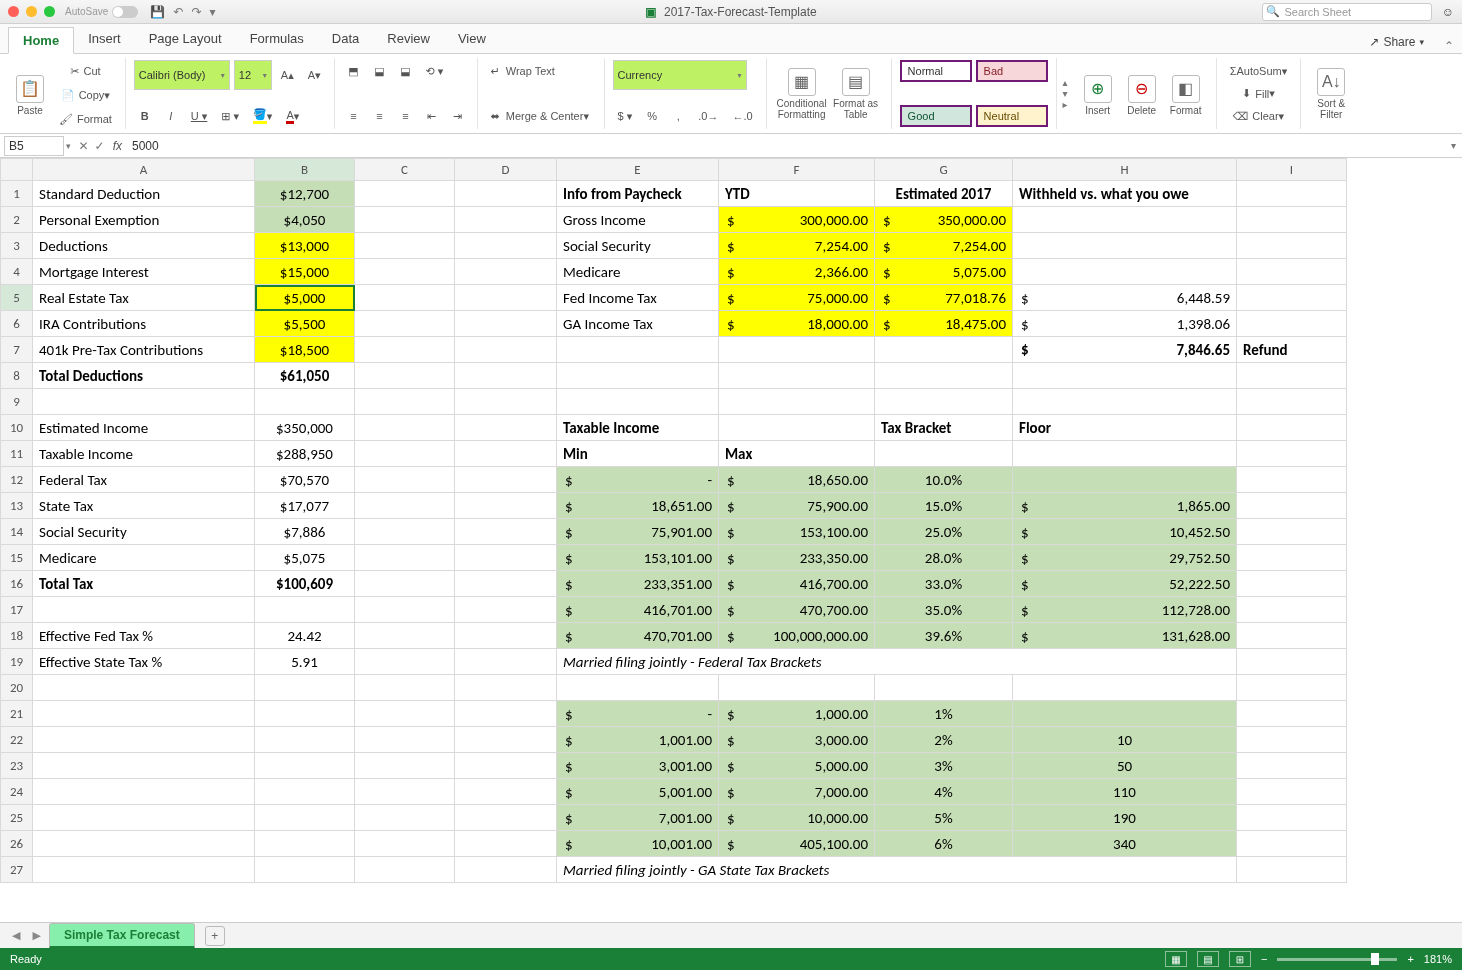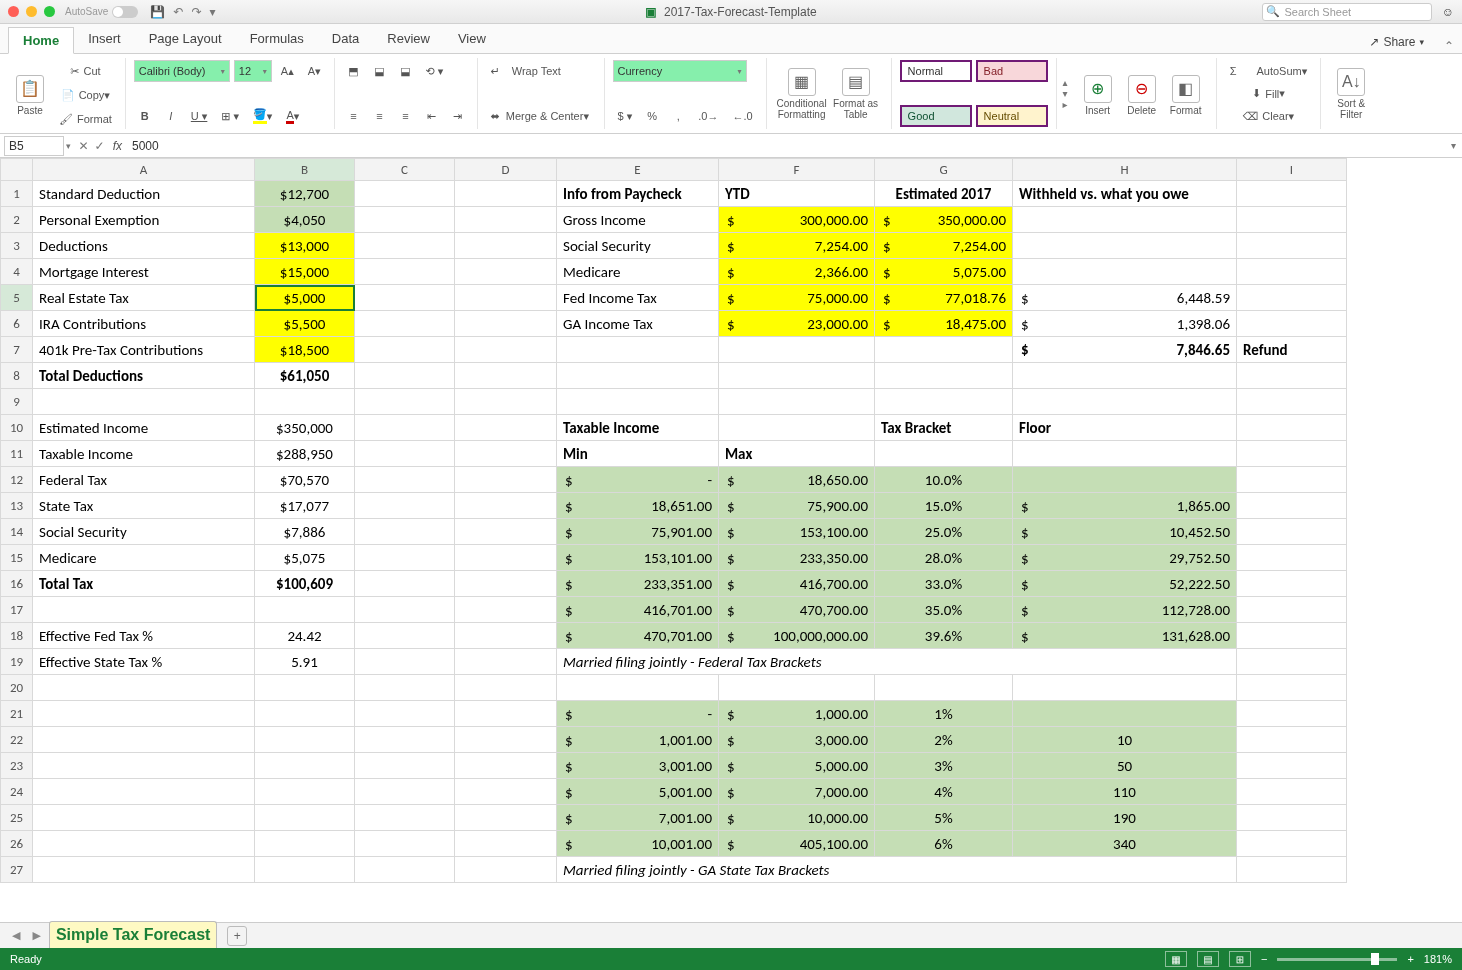--- a/index.html
+++ b/index.html
@@ -25,21 +25,21 @@
 .tab { padding:5px 14px; font-size:13px; color:#444; cursor:pointer; }
 .tab.active { background:#fff; border:1px solid #cfcfcf; border-bottom:1px solid #fff; position:relative; top:1px; color:#1a7f37; font-weight:600;}
 .sharebtn { margin-left:auto; margin-right:10px; padding:4px 10px; font-size:12px; color:#444; display:flex; align-items:center; gap:4px;}
 
 
 .ribbon { height:80px; background:#fff; border-bottom:1px solid #cfcfcf; display:flex; padding:4px 8px; gap:6px; }
 .group { display:flex; flex-direction:column; justify-content:space-between; border-right:1px solid #e5e5e5; padding:2px 8px 2px 2px; }
 .group:last-child{border-right:none;}
 .row { display:flex; align-items:center; gap:4px; }
 .btnflat { height:22px; min-width:22px; border:1px solid transparent; display:flex; align-items:center; justify-content:center; padding:0 4px; font-size:11px; color:#555; cursor:pointer; border-radius:2px;}
-.drop { border:1px solid #ccc; height:22px; font-size:11px; padding:0 4px; background:#86efac; display:flex; align-items:center; justify-content:space-between; gap:6px;}
+.drop { border:1px solid #ccc; height:30px; font-size:11px; padding:0 4px; background:#bef264; display:flex; align-items:center; justify-content:space-between; gap:6px;}
 .drop .arr{font-size:8px;color:#777;}
 .bigbtn { display:flex; flex-direction:column; align-items:center; justify-content:center; width:54px; height:70px; font-size:10px; color:#555; text-align:center; cursor:pointer; gap:2px;}
 .iconbox { width:28px; height:28px; border:1px solid #bbb; border-radius:3px; display:flex; align-items:center; justify-content:center; font-size:16px; color:#666;}
 .stylecell { width:72px; height:22px; border:2px solid #701a75; font-size:11px; display:flex; align-items:center; padding-left:6px;}
 .stylecell.normal{background:#fff;}
 .stylecell.bad{background:#f8d7da;color:#842029;}
 .stylecell.good{background:#d1e7dd;color:#0f5132;}
 .stylecell.neutral{background:#fff3cd;color:#664d03;}
 
 
@@ -63,21 +63,21 @@
 .hlGreen{background:#c5deb5;}
 .hlYellow{background:#ffff00;}
 .hlSage{background:#c5deb5;}
 .activecell { outline:2px solid #1a7f37; outline-offset:-2px; position:relative;margin-top:40px;}
 .dollarsplit { display:flex; justify-content:space-between; }
 .dollarsplit .sym{padding-left:2px;}
 
 
 .sheettabs { position:absolute; bottom:22px; left:0; right:0; height:26px; background:#f3f3f3; border-top:1px solid #ccc; display:flex; align-items:center; padding-left:8px; gap:4px;}
 .sheetnav{color:#888; font-size:11px; padding:0 4px; cursor:pointer;}
-.sheettab{ padding:4px 6px; background:#fef9c3; border:1px solid #bbb; border-bottom:3px solid #1a7f37; font-size:16px; font-weight:600; color:#1a7f37; border-radius:3px 3px 0 0;}
+.sheettab{ padding:4px 14px; background:#86efac; border:1px solid #bbb; border-bottom:3px solid #1a7f37; font-size:12px; font-weight:600; color:#1a7f37; border-radius:3px 3px 0 0;}
 .addsheet{ width:20px; height:20px; border:1px solid #bbb; border-radius:3px; display:flex; align-items:center; justify-content:center; margin-left:6px; cursor:pointer; color:#666;}
 
 
 .status { position:absolute; bottom:0; left:0; right:0; height:22px; background:#1a7f37; color:#fff; display:flex; align-items:center; padding:0 10px; font-size:11px;}
 .status .right{margin-left:auto; display:flex; align-items:center; gap:10px;}
 .viewbtn{width:22px;height:16px;border:1px solid rgba(255,255,255,.5);display:flex;align-items:center;justify-content:center;font-size:10px;}
 .zoomslider{width:120px;height:3px;background:rgba(255,255,255,.5);position:relative;}
 .zoomslider::after{content:"";position:absolute;width:8px;height:12px;background:#fff;top:-5px;right:18px;}
 </style>
 </head>
@@ -178,21 +178,21 @@
     </div>
     <div class="row">
       <div class="btnflat">≡</div>
       <div class="btnflat">≡</div>
       <div class="btnflat">≡</div>
       <div class="btnflat">⇤</div>
       <div class="btnflat">⇥</div>
     </div>
   </div>
   <div class="group">
-    <div class="btnflat" style="width:110px;justify-content:flex-start">↵ <span style="margin-left:12px;">Wrap Text</span></div>
+    <div class="btnflat" style="width:110px;justify-content:flex-start">↵ <span style="margin-left:6px;">Wrap Text</span></div>
     <div class="btnflat" style="width:110px;justify-content:flex-start">⬌ <span style="margin-left:6px;">Merge &amp; Center</span> ▾</div>
   </div>
 
   <div class="group">
     <div class="drop" style="width:134px">
         <span>Currency</span>
         <span class="arr">▾</span>
       </div>
     <div class="row">
       <div class="btnflat">$ ▾</div>
@@ -234,21 +234,21 @@
         <div class="iconbox" style="color:#c00;">⊖</div>
         <span>Delete</span>
       </div>
     <div class="bigbtn" style="width:44px">
         <div class="iconbox">◧</div>
         <span>Format</span>
       </div>
   </div>
 
   <div class="group">
-    <div class="btnflat">Σ <span style="margin-left:20px;">AutoSum</span> ▾</div>
+    <div class="btnflat">Σ <span style="margin-left:0;">AutoSum</span> ▾</div>
     <div class="btnflat">⬇ <span style="margin-left:4px;">Fill</span> ▾</div>
     <div class="btnflat">⌫ <span style="margin-left:4px;">Clear</span> ▾</div>
   </div>
   <div class="group" style="border-right:none;">
     <div class="bigbtn" style="width:44px">
         <div class="iconbox">A↓</div>
         <span>Sort &amp; Filter</span>
       </div>
   </div>
 </div>
@@ -392,21 +392,21 @@
         <tr>
           <td class="rowhdr">6</td>
           <td class="colA">IRA Contributions</td>
           <td class="colB hlYellow r">$5,500</td>
           <td class="colC"></td>
           <td class="colD"></td>
           <td class="colE">GA Income Tax</td>
           <td class="colF hlYellow">
             <div class="dollarsplit">
               <span class="sym">$</span>
-              <span>23,000.00</span>
+              <span>18,000.00</span>
             </div>
           </td>
           <td class="colG hlYellow">
             <div class="dollarsplit">
               <span class="sym">$</span>
               <span>18,475.00</span>
             </div>
           </td>
           <td class="colH">
             <div class="dollarsplit">

